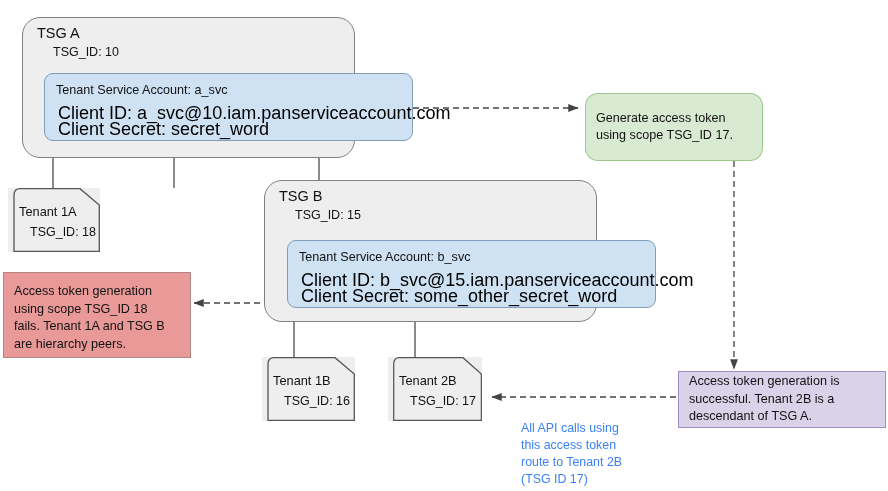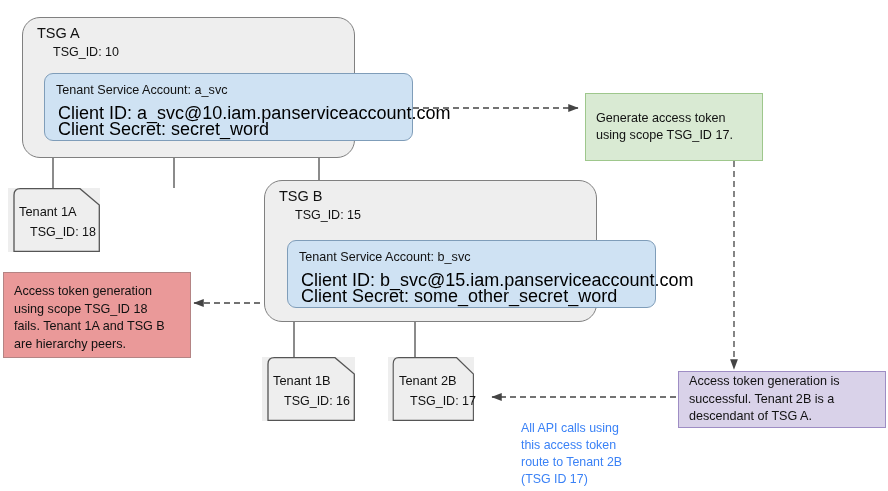--- a/index.html
+++ b/index.html
@@ -198,29 +198,29 @@
   </div>
 
   <div class="node tenant" style="left:262px; top:357px; width:93px; height:64px;text-decoration:underline;">
     <svg class="shape" viewBox="0 0 93 64" preserveAspectRatio="none">
       <path d="M6,63.3 L6,7 Q6,0.7 12.3,0.7 L73,0.7 L92.3,17 L92.3,63.3 Z" fill="#eeeeee" stroke="#555555" stroke-width="1.3"></path>
     </svg>
     <div class="tenant-title">Tenant 1B</div>
     <div class="tenant-sub">TSG_ID: 16</div>
   </div>
 
-  <div class="node tenant" style="left:388px; top:357px; width:86px; height:64px;">
+  <div class="node tenant" style="left:388px; top:357px; width:94px; height:64px;">
     <svg class="shape" viewBox="0 0 99 64" preserveAspectRatio="none">
       <path d="M6,63.3 L6,7 Q6,0.7 12.3,0.7 L79,0.7 L98.3,17 L98.3,63.3 Z" fill="#eeeeee" stroke="#555555" stroke-width="1.3"></path>
     </svg>
     <div class="tenant-title">Tenant 2B</div>
     <div class="tenant-sub">TSG_ID: 17</div>
   </div>
 
-  <div class="note note-green" style="left:585px; top:93px; width:178px; height:68px;">
+  <div class="note note-green" style="left:585px; top:93px; width:178px; height:68px;border-radius:13px;">
     <div class="note-text">Generate access token
 using scope TSG_ID 17.</div>
   </div>
 
   <div class="note note-red" style="left:3px; top:272px; width:188px; height:86px;align-items:flex-end;">
     <div class="note-text">Access token generation
 using scope TSG_ID 18
 fails. Tenant 1A and TSG B
 are hierarchy peers.</div>
   </div>

